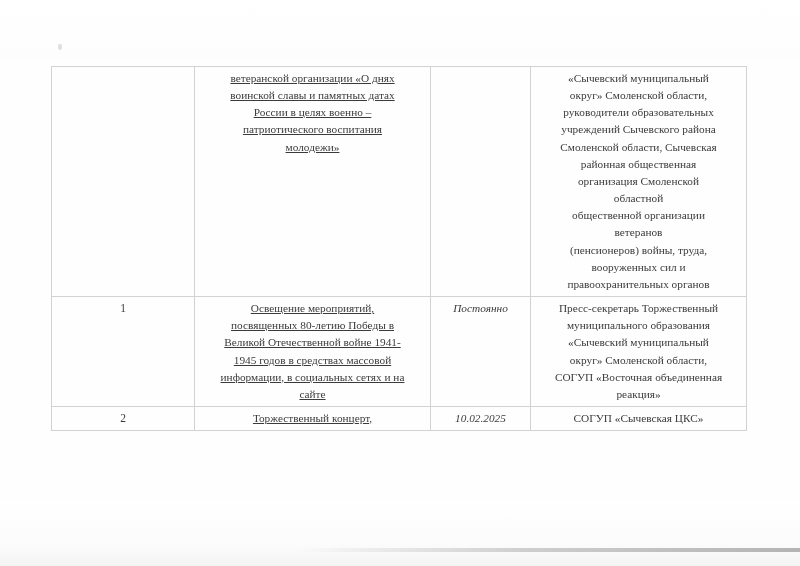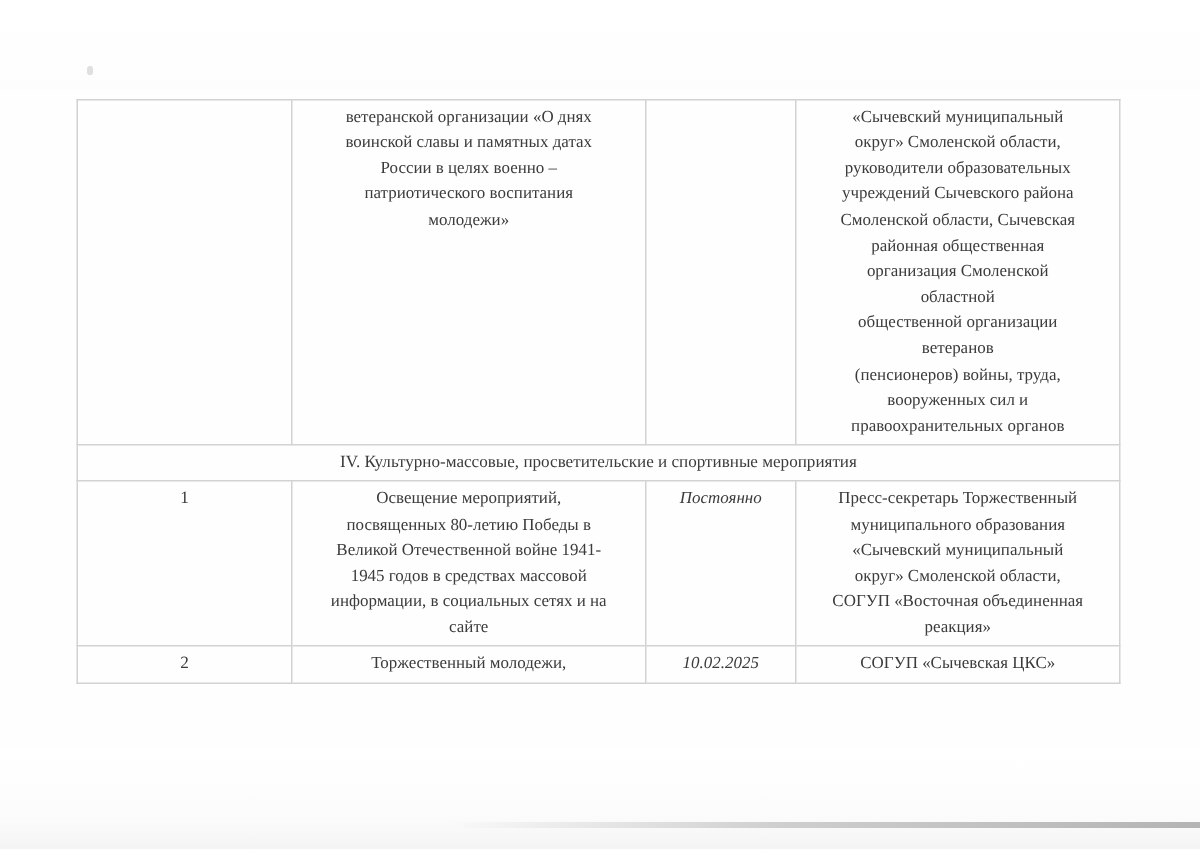--- a/index.html
+++ b/index.html
@@ -85,20 +85,21 @@
   .cell-num {
     vertical-align: middle;
     font-size: 11.5px;
   }
   .cell-date {
     vertical-align: middle;
     font-style: italic;
   }
   .cell-event {
     vertical-align: top;
+    text-decoration: underline;
   }
   .cell-exec {
     vertical-align: top;
   }
 
   
   .row-continued .cell-event  { padding-top: 5px; }
   .row-continued .cell-exec   { padding-top: 5px; }
 
   .section-row td {
@@ -166,25 +167,20 @@
 организация Смоленской
 областной
 общественной организации
 ветеранов
 (пенсионеров) войны, труда,
 вооруженных сил и
 правоохранительных органов</span>
         </td>
       </tr>
 
-      <tr class="section-row">
-        <td colspan="4">
-          <span class="cell-text">IV. Культурно-массовые, просветительские и спортивные мероприятия</span>
-        </td>
-      </tr>
 
       <tr class="row-item-1">
         <td class="cell-num">
           <span class="cell-text">1</span>
         </td>
         <td class="cell-event">
           <span class="cell-text">Освещение мероприятий,
 посвященных 80-летию Победы в
 Великой Отечественной войне 1941-
 1945 годов в средствах массовой
@@ -202,21 +198,21 @@
 СОГУП «Восточная объединенная
 реакция»</span>
         </td>
       </tr>
 
       <tr class="row-item-2">
         <td class="cell-num">
           <span class="cell-text">2</span>
         </td>
         <td class="cell-event">
-          <span class="cell-text">Торжественный молодежи,</span>
+          <span class="cell-text">Торжественный концерт,</span>
         </td>
         <td class="cell-date">
           <span class="cell-text">10.02.2025</span>
         </td>
         <td class="cell-exec">
           <span class="cell-text">СОГУП «Сычевская ЦКС»</span>
         </td>
       </tr>
 
     </tbody>

